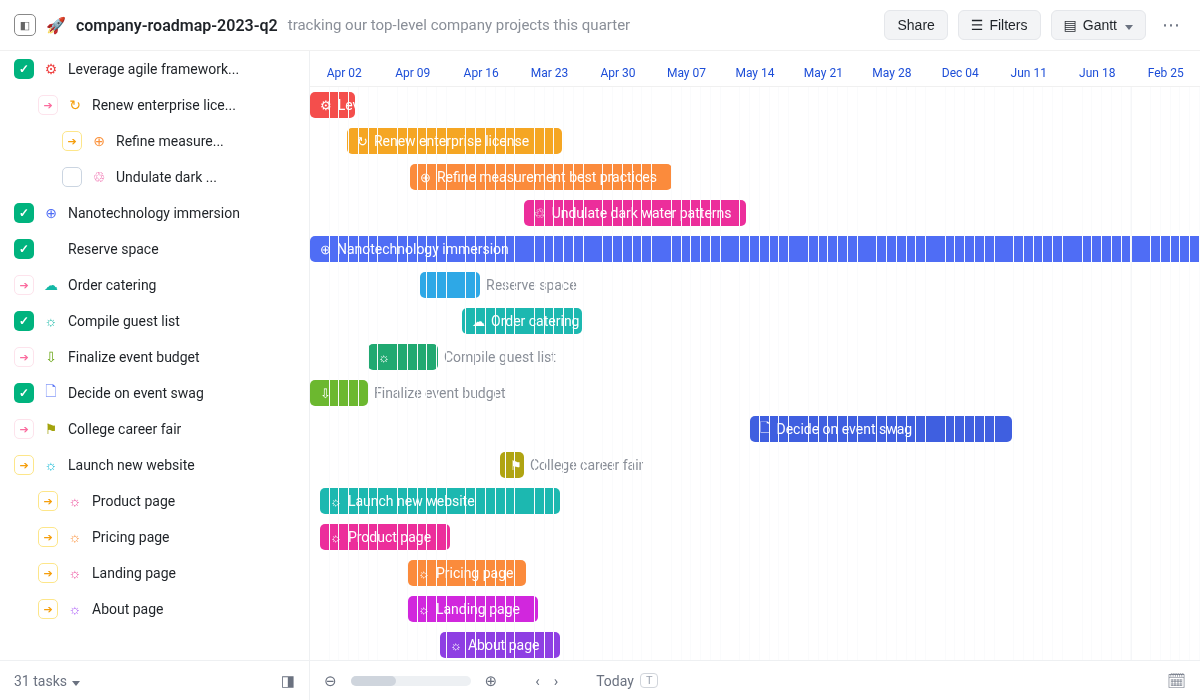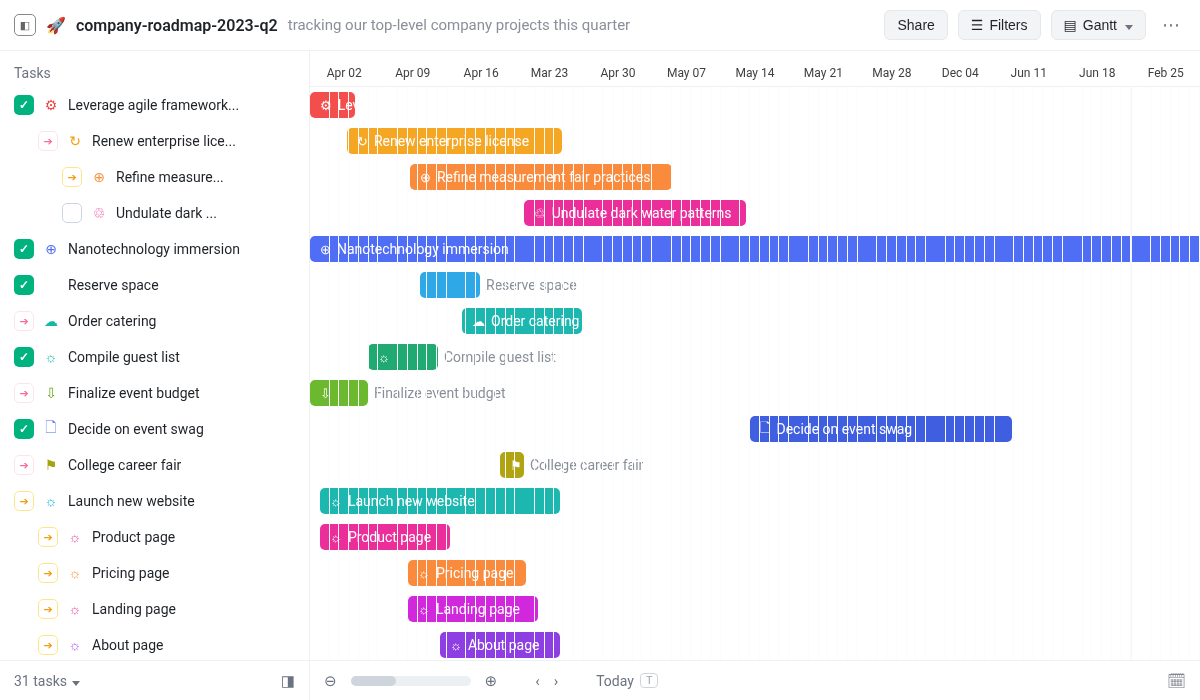--- a/index.html
+++ b/index.html
@@ -36,21 +36,21 @@
   .status.progress::before { content:"➔"; font-size:11px; }
   .status.yellow { color:#f59e0b; border:1.5px solid #fde68a; background:#fff; }
   .status.yellow::before { content:"➔"; font-size:11px; }
   .status.done::before { content:"✓"; font-weight:bold; }
 
   .task-icon { width:18px; flex:none; display:flex; align-items:center; justify-content:center; font-size:14px; }
   .task-label { overflow:hidden; text-overflow:ellipsis; color:#1f2328; }
 
   
   .time-header { height:36px; display:flex; border-bottom:1px solid #f0f0f0; }
-  .time-cell { width:68.46px; flex:none; font-size:12px; color:#404040; display:flex; align-items:flex-end; justify-content:center; padding-bottom:6px; }
+  .time-cell { width:68.46px; flex:none; font-size:12px; color:#1d4ed8; display:flex; align-items:flex-end; justify-content:center; padding-bottom:6px; }
 
   .grid { flex:1; position:relative; overflow:hidden; }
   .gcol { position:absolute; top:0; bottom:0; width:68.46px; border-right:1px solid #f5f6f8; }
   .gcol .sub { position:absolute; top:0; bottom:0; width:9.78px; border-right:1px solid #fafbfc; }
 
   .bars { position:absolute; top:0; left:0; right:0; }
   .bar-row { height:36px; position:relative; }
   .bar { position:absolute; top:5px; height:26px; border-radius:5px; display:flex; align-items:center; gap:6px; padding:0 10px; color:#fff; font-size:14px; white-space:nowrap; overflow:hidden; cursor:pointer; }
   .bar .bicon { flex:none; font-size:13px; }
   .bar .extend-label { position:absolute; left:100%; padding-left:6px; color:#8a8f98; top:0; height:26px; display:flex; align-items:center; }
@@ -91,21 +91,20 @@
     <span>▤</span>
     <span>Gantt</span>
     <span class="chev-down"></span>
   </button>
   <button class="hbtn plain">⋯</button>
 </div>
 
 <div class="main">
 
   <div class="left">
-    <div class="col-header">Tasks</div>
     <div class="tasks" id="task-list">
         <div class="task-row indent-0">
           <div class="status done"></div>
           <div class="task-icon c-red">⚙</div>
           <div class="task-label">Leverage agile framework...</div>
         </div>
         <div class="task-row indent-1">
           <div class="status progress"></div>
           <div class="task-icon c-amber">↻</div>
           <div class="task-label">Renew enterprise lice...</div>
@@ -209,21 +208,21 @@
           </div>
           <div class="bar-row">
             <div class="bar" style="background: rgb(245, 166, 35); left: 37px; width: 215px;">
               <span class="bicon">↻</span>
               <span>Renew enterprise license</span>
             </div>
           </div>
           <div class="bar-row">
             <div class="bar" style="background: rgb(251, 139, 60); left: 100px; width: 262px;">
               <span class="bicon">⊕</span>
-              <span>Refine measurement fair practices</span>
+              <span>Refine measurement best practices</span>
             </div>
           </div>
           <div class="bar-row">
             <div class="bar" style="background: rgb(236, 46, 155); left: 214px; width: 222px;">
               <span class="bicon">♲</span>
               <span>Undulate dark water patterns</span>
             </div>
           </div>
           <div class="bar-row">
             <div class="bar" style="background: rgb(79, 109, 245); left: 0px; width: 900px;">

